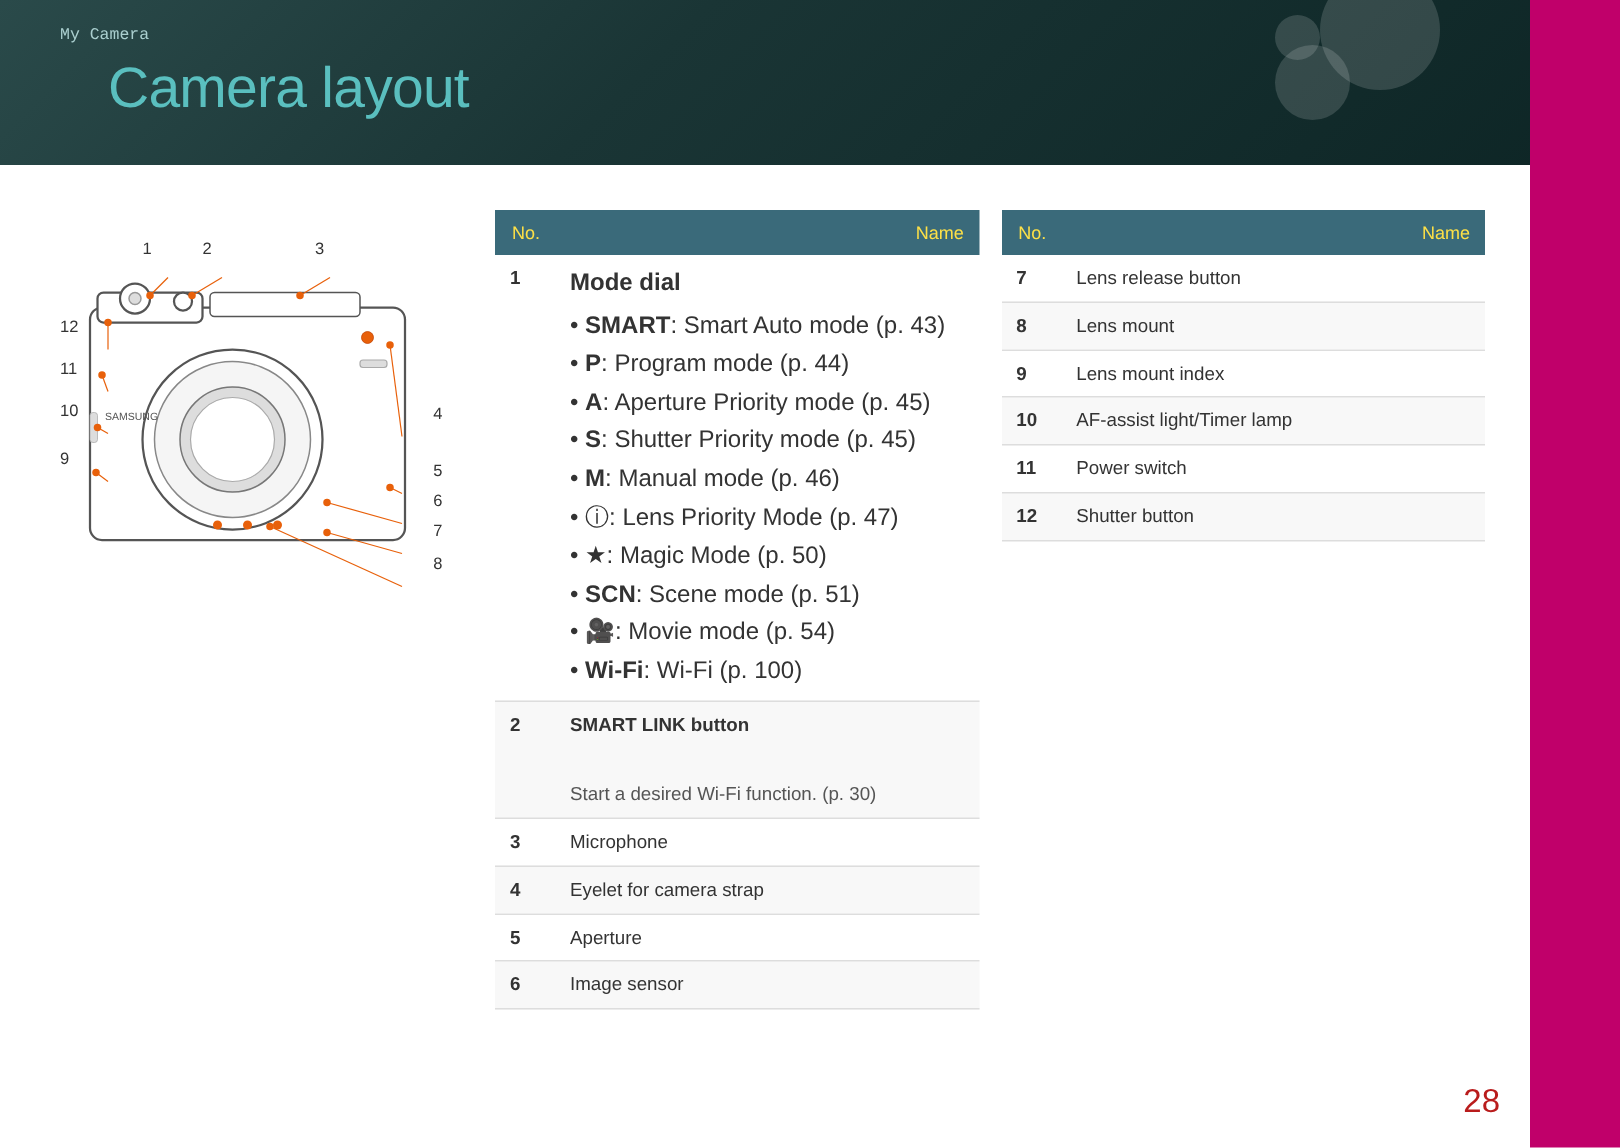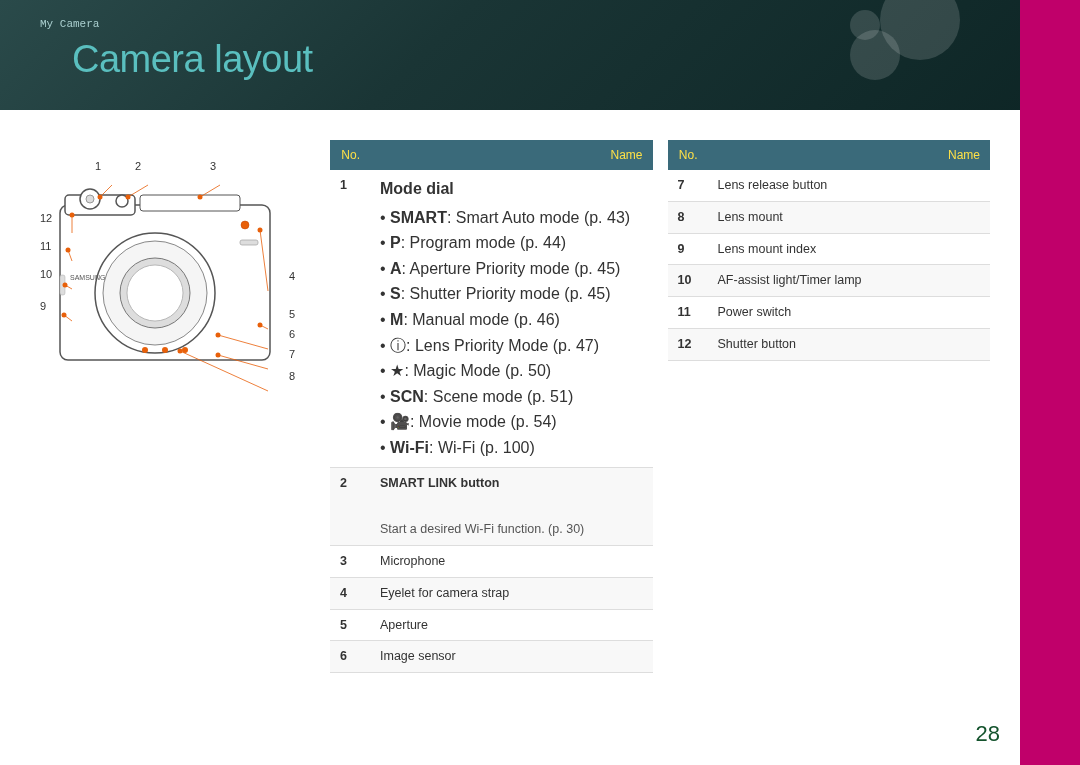--- a/index.html
+++ b/index.html
@@ -51,21 +51,21 @@
       z-index: 3;
       letter-spacing: -0.5px;
       margin-left: 16px;
     }
 
     
     .page-number {
       position: absolute;
       bottom: 18px;
       right: 80px;
-      color: #14532d;
+      color: #b91c1c;
       font-size: 22px;
       z-index: 3;
     }
 
     
     .content-area {
       position: absolute;
       top: 110px;
       left: 0;
       right: 60px;

